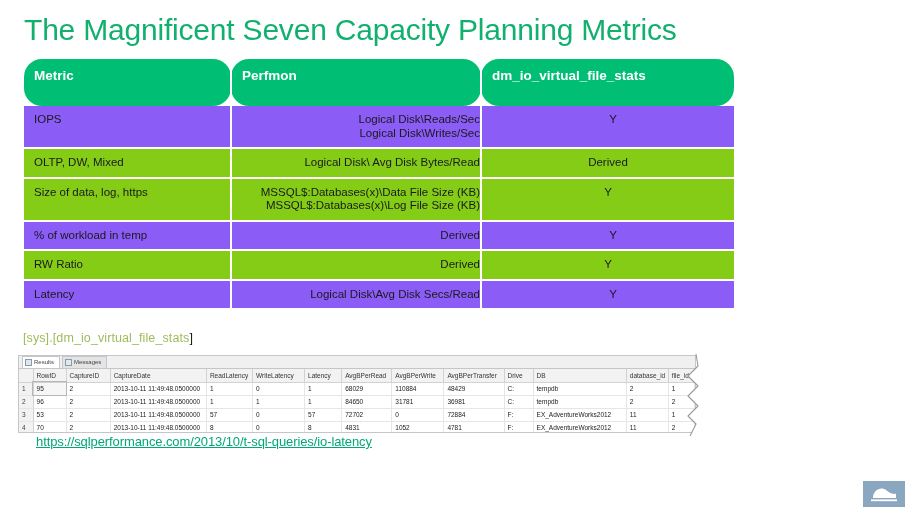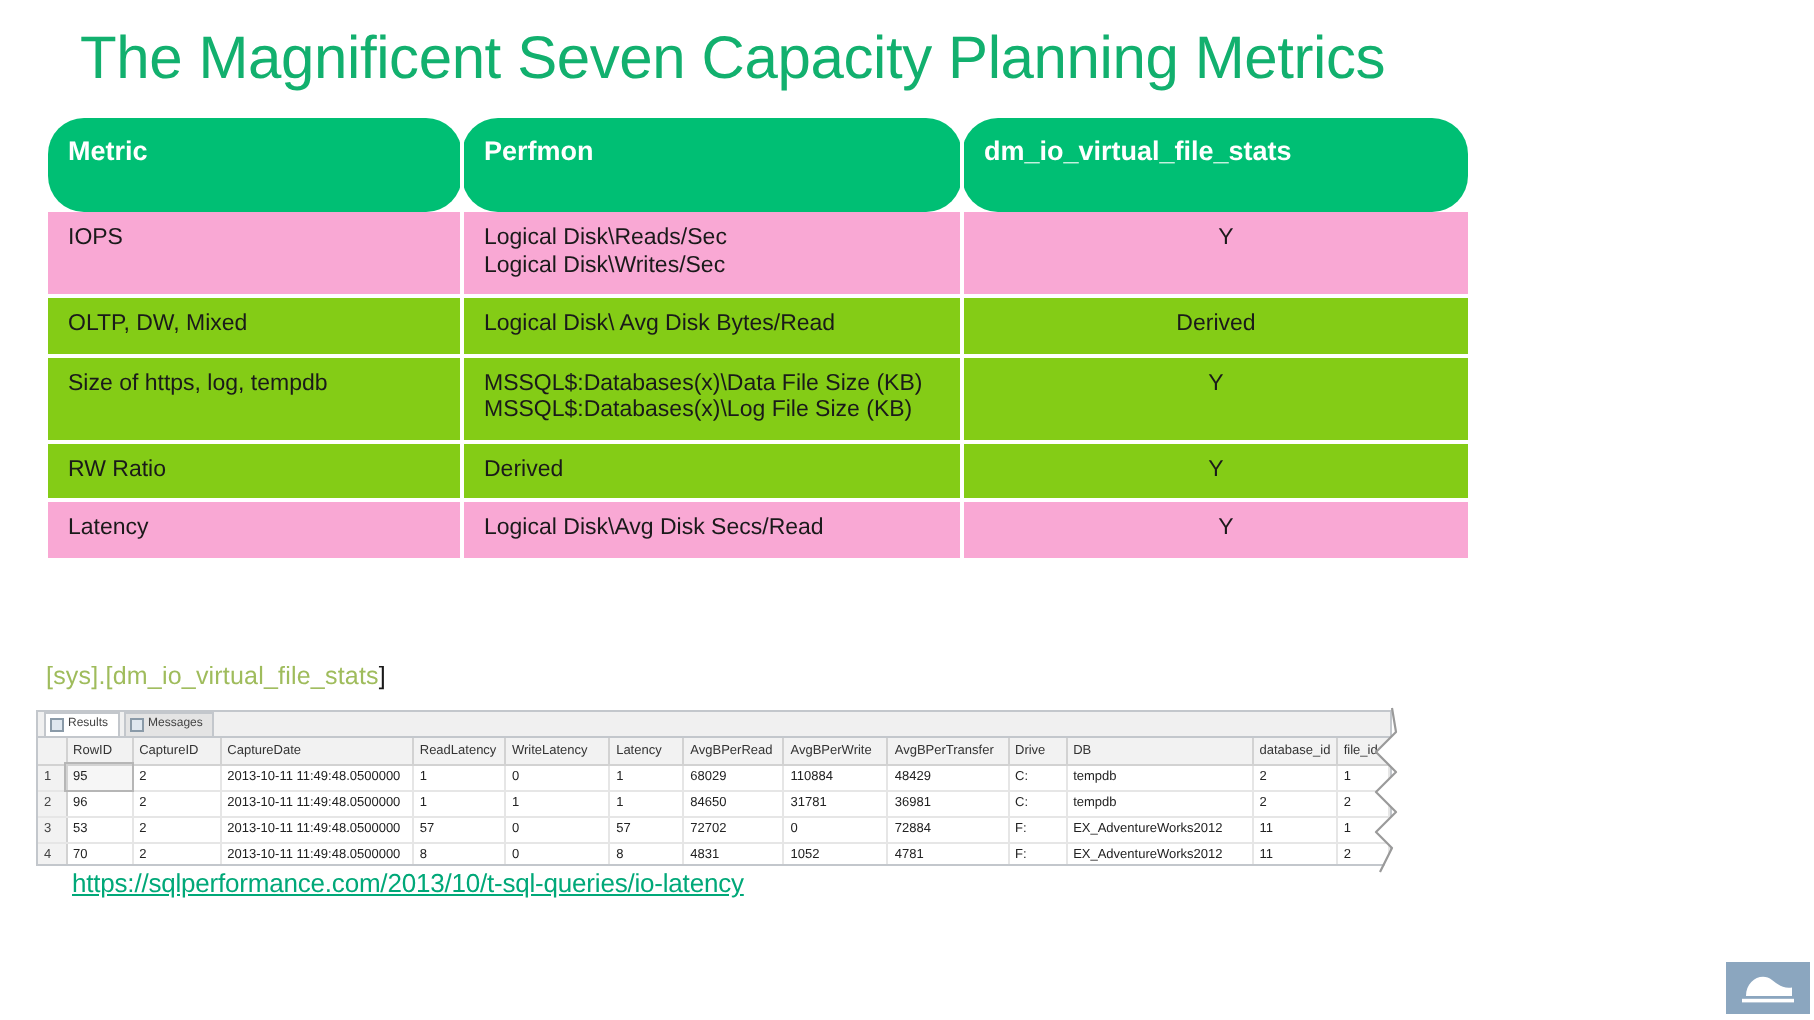--- a/index.html
+++ b/index.html
@@ -21,21 +21,20 @@
     position: absolute;
     left: 24px;
     top: 10px;
     width: 860px;
     font-size: 30px;
     line-height: 40px;
     color: #12b06e;
     font-weight: 400;
     letter-spacing: -0.2px;
     white-space: nowrap;
-    margin-left: 16px;
   }
 
   
   #metrics-table {
     position: absolute;
     left: 24px;
     top: 59px;
     width: 710px;
     border-collapse: collapse;
     table-layout: fixed;
@@ -67,24 +66,24 @@
     border-right: 2px solid #ffffff;
     border-bottom: 2px solid #ffffff;
     box-sizing: border-box;
     line-height: 13.5px;
   }
   #metrics-table td:last-child { border-right: none; }
   #metrics-table td.dmv-cell {
     text-align: center;
     padding-left: 0;
   }
-  #metrics-table tr.band-dark td  { background: #f9a8d4; padding-left: 10px; }
+  #metrics-table tr.band-dark td  { background: #8b5cf6; padding-left: 10px; }
   #metrics-table tr.band-light td { background: #84cc16; }
 
-  #metrics-table td .sub-line { display: block; }
+  #metrics-table td .sub-line { display: block; text-align: right; }
 
   
   #dmv-caption {
     position: absolute;
     left: 23px;
     top: 331px;
     font-size: 12.5px;
     color: #9fbc5c;
     letter-spacing: 0.1px;
   }
@@ -256,24 +255,31 @@
       <td class="dmv-cell">Y</td>
     </tr>
     <tr class="band-light">
       <td>OLTP, DW, Mixed</td>
       <td>
         <span class="sub-line">Logical Disk\ Avg Disk Bytes/Read</span>
       </td>
       <td class="dmv-cell">Derived</td>
     </tr>
     <tr class="band-light">
-      <td>Size of https, log, tempdb</td>
+      <td>Size of data, log, https</td>
       <td>
         <span class="sub-line">MSSQL$:Databases(x)\Data File Size (KB)</span>
         <span class="sub-line">MSSQL$:Databases(x)\Log File Size (KB)</span>
+      </td>
+      <td class="dmv-cell">Y</td>
+    </tr>
+    <tr class="band-dark">
+      <td>% of workload in temp</td>
+      <td>
+        <span class="sub-line">Derived</span>
       </td>
       <td class="dmv-cell">Y</td>
     </tr>
     <tr class="band-light">
       <td>RW Ratio</td>
       <td>
         <span class="sub-line">Derived</span>
       </td>
       <td class="dmv-cell">Y</td>
     </tr>

